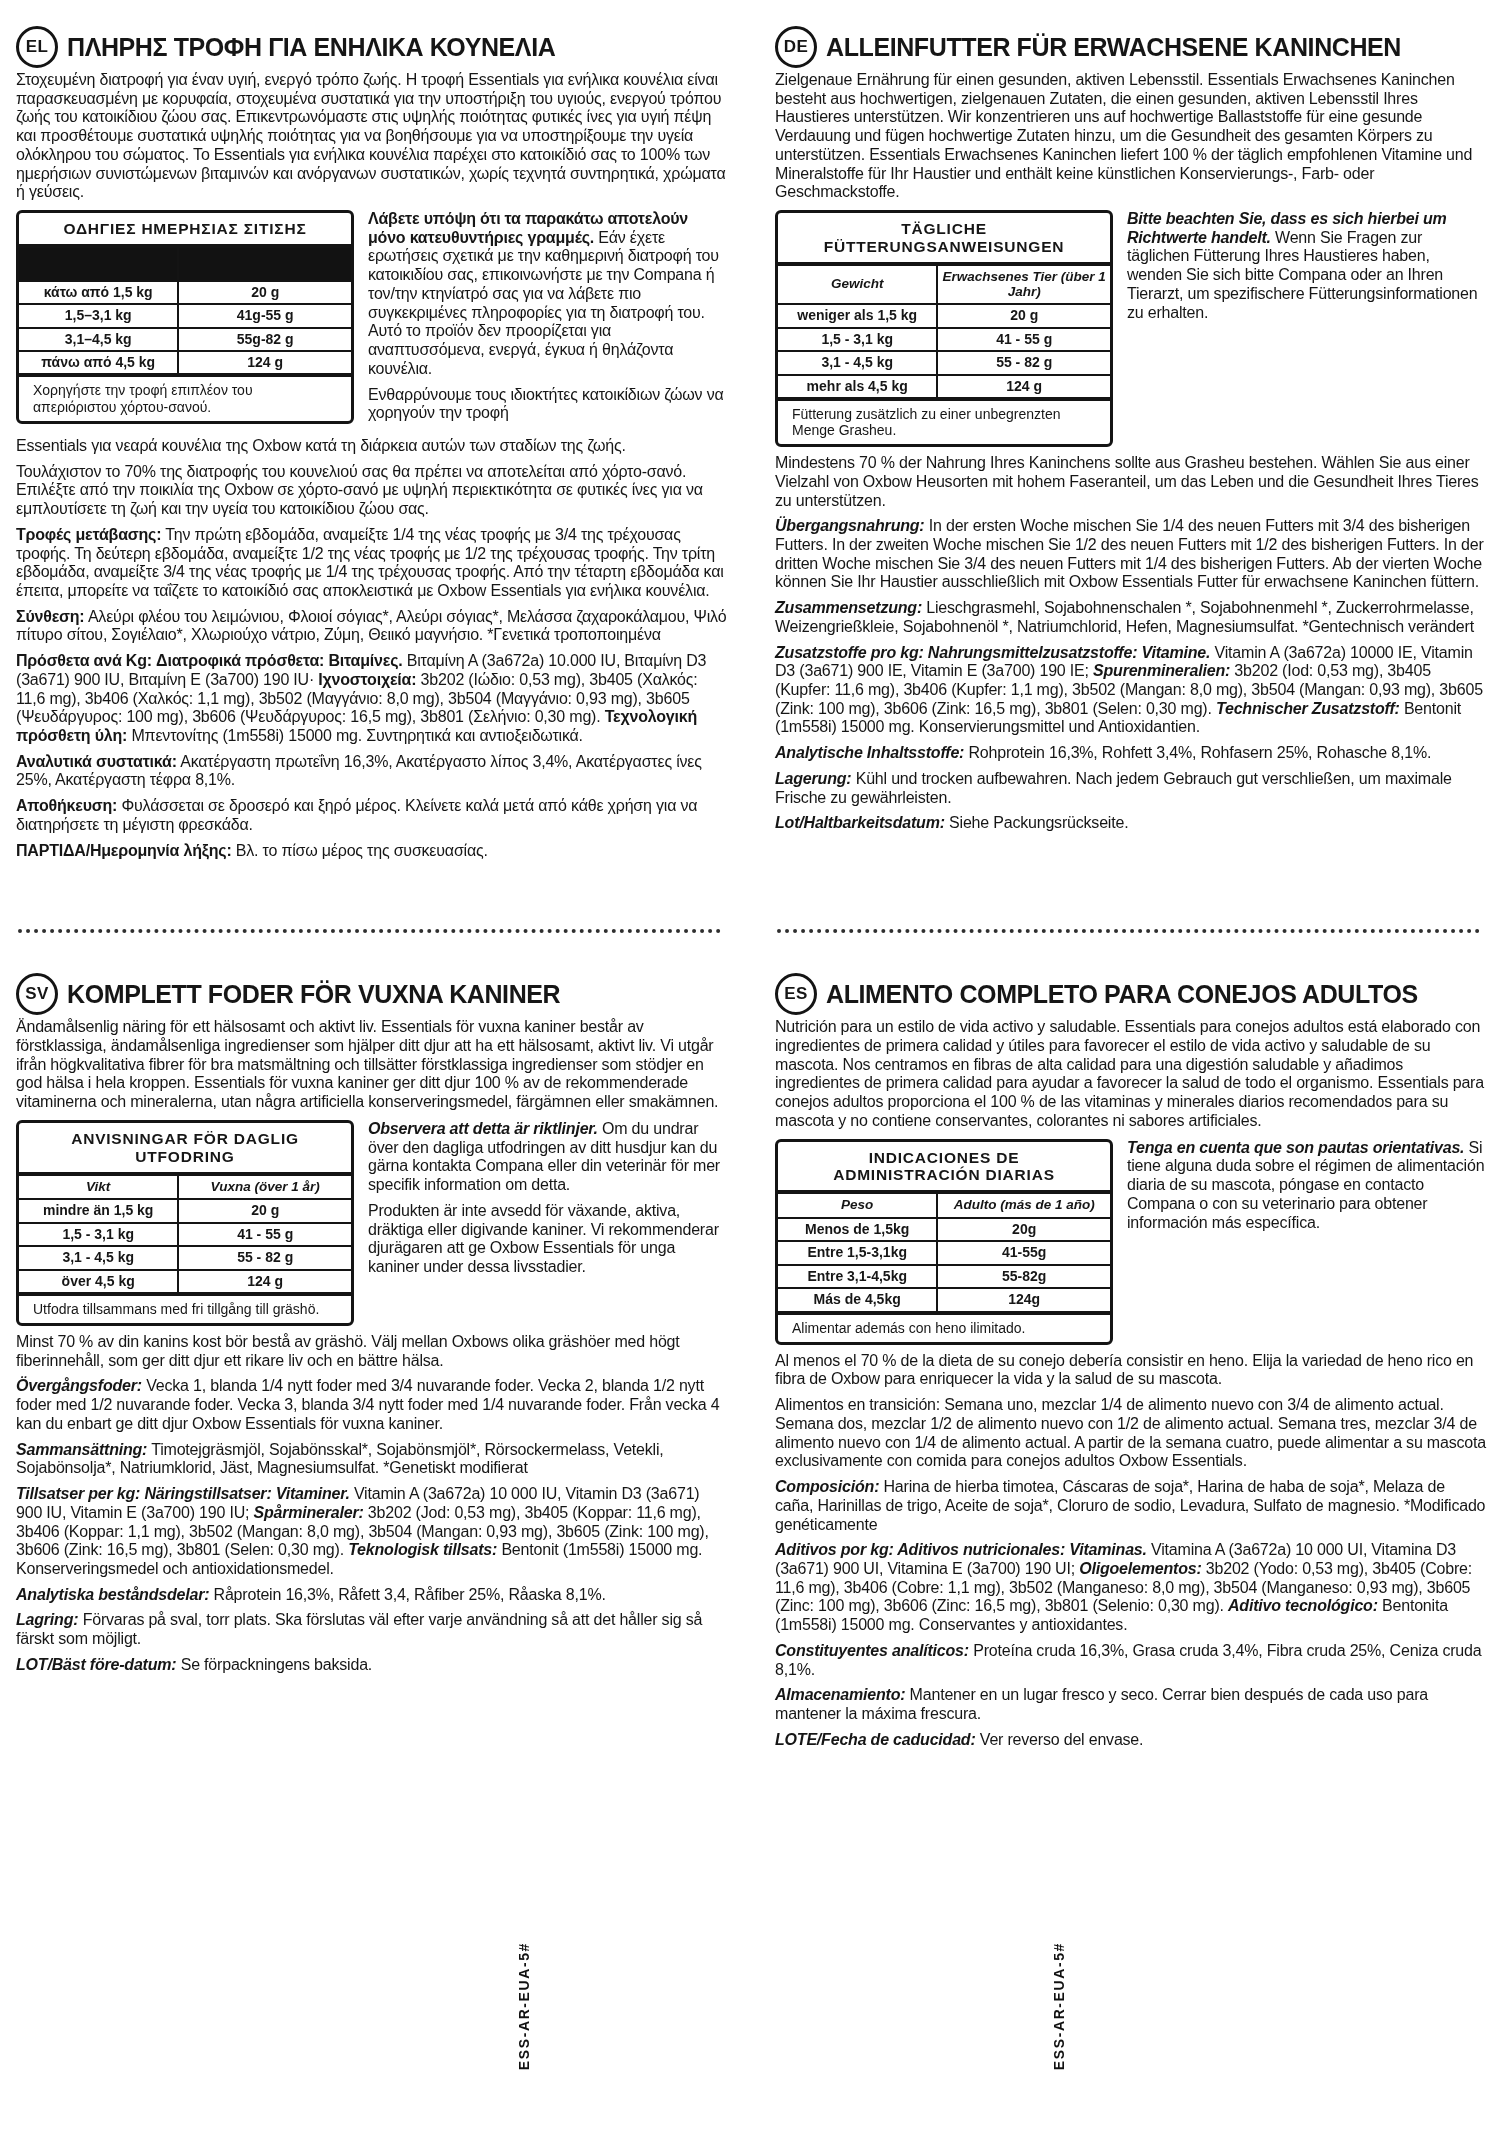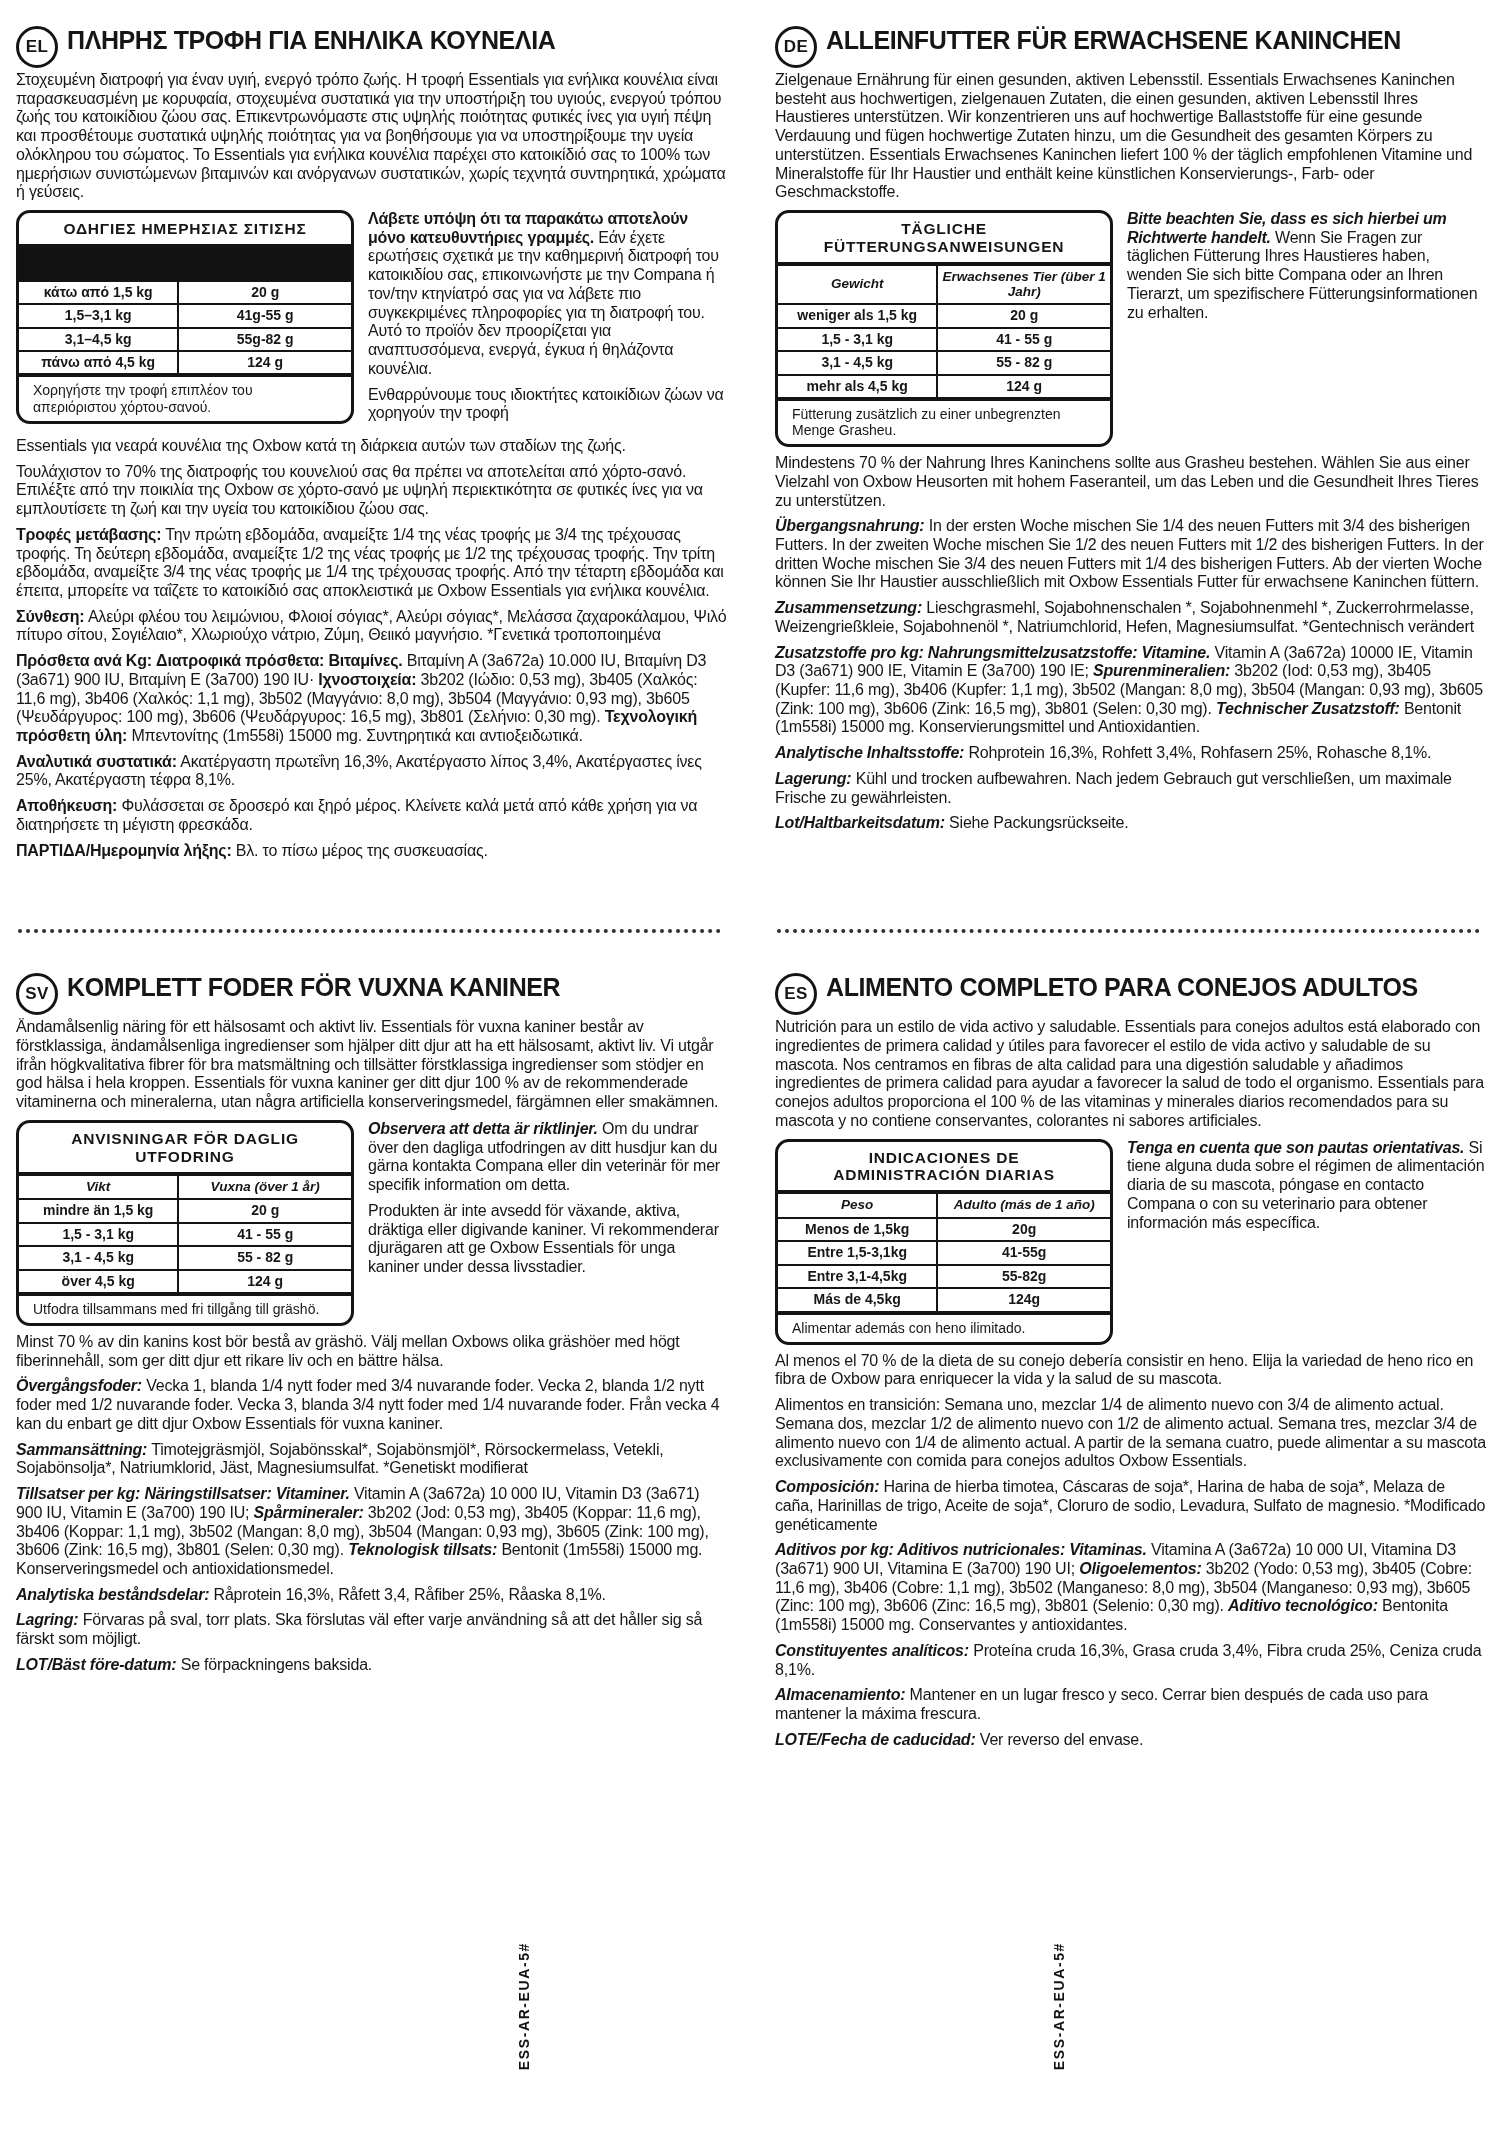--- a/index.html
+++ b/index.html
@@ -18,38 +18,38 @@
   }
   section.lang{min-width:0;}
   .pos-r1c1{grid-column:1;grid-row:1;}
   .pos-r1c2{grid-column:2;grid-row:1;}
   .pos-r3c1{grid-column:1;grid-row:3;}
   .pos-r3c2{grid-column:2;grid-row:3;}
   .dots{border-top:4px dotted #2f2f2f;margin:62px 6px 40px 2px;height:0;}
   .dots-c1{grid-column:1;grid-row:2;}
   .dots-c2{grid-column:2;grid-row:2;}
 
-  .sec-head{display:flex;margin-bottom:3px;}
+  .sec-head{display:flex;align-items:center;margin-bottom:3px;}
   .badge{
     width:36px;height:36px;flex:none;border:3.5px solid #141414;border-radius:50%;
     display:flex;align-items:center;justify-content:center;
     font-weight:bold;font-size:17px;letter-spacing:.5px;margin-right:9px;
   }
   .sec-title{font-size:25px;font-weight:bold;margin:0;letter-spacing:-.4px;white-space:nowrap;}
   .sec-body{}
   .para{margin:0 0 7px;font-size:16px;line-height:1.17;letter-spacing:-.2px;}
   .para .b{font-weight:bold;}
   .para .i{font-style:italic;}
   .intro{margin-bottom:8px;}
 
   .mid{display:flex;gap:14px;align-items:flex-start;margin:6px 0 7px;}
   .guide{flex:1;min-width:0;}
 
   .ftable{
-    width:332px;flex:none;border:3.5px solid #141414;border-radius:14px;
+    width:332px;flex:none;border:3.5px solid #141414;border-radius:6px;
     overflow:hidden;background:#fff;
   }
   .ftable-title{
     font-weight:bold;text-align:center;font-size:15.5px;letter-spacing:.8px;
     padding:7px 26px 6px;border-bottom:2.5px solid #141414;line-height:1.15;
   }
   .ftable table{width:100%;border-collapse:collapse;}
   .ftable th,.ftable td{
     border:2.5px solid #141414;text-align:center;padding:3px 12px;
     font-size:14px;font-weight:bold;line-height:1.1;

